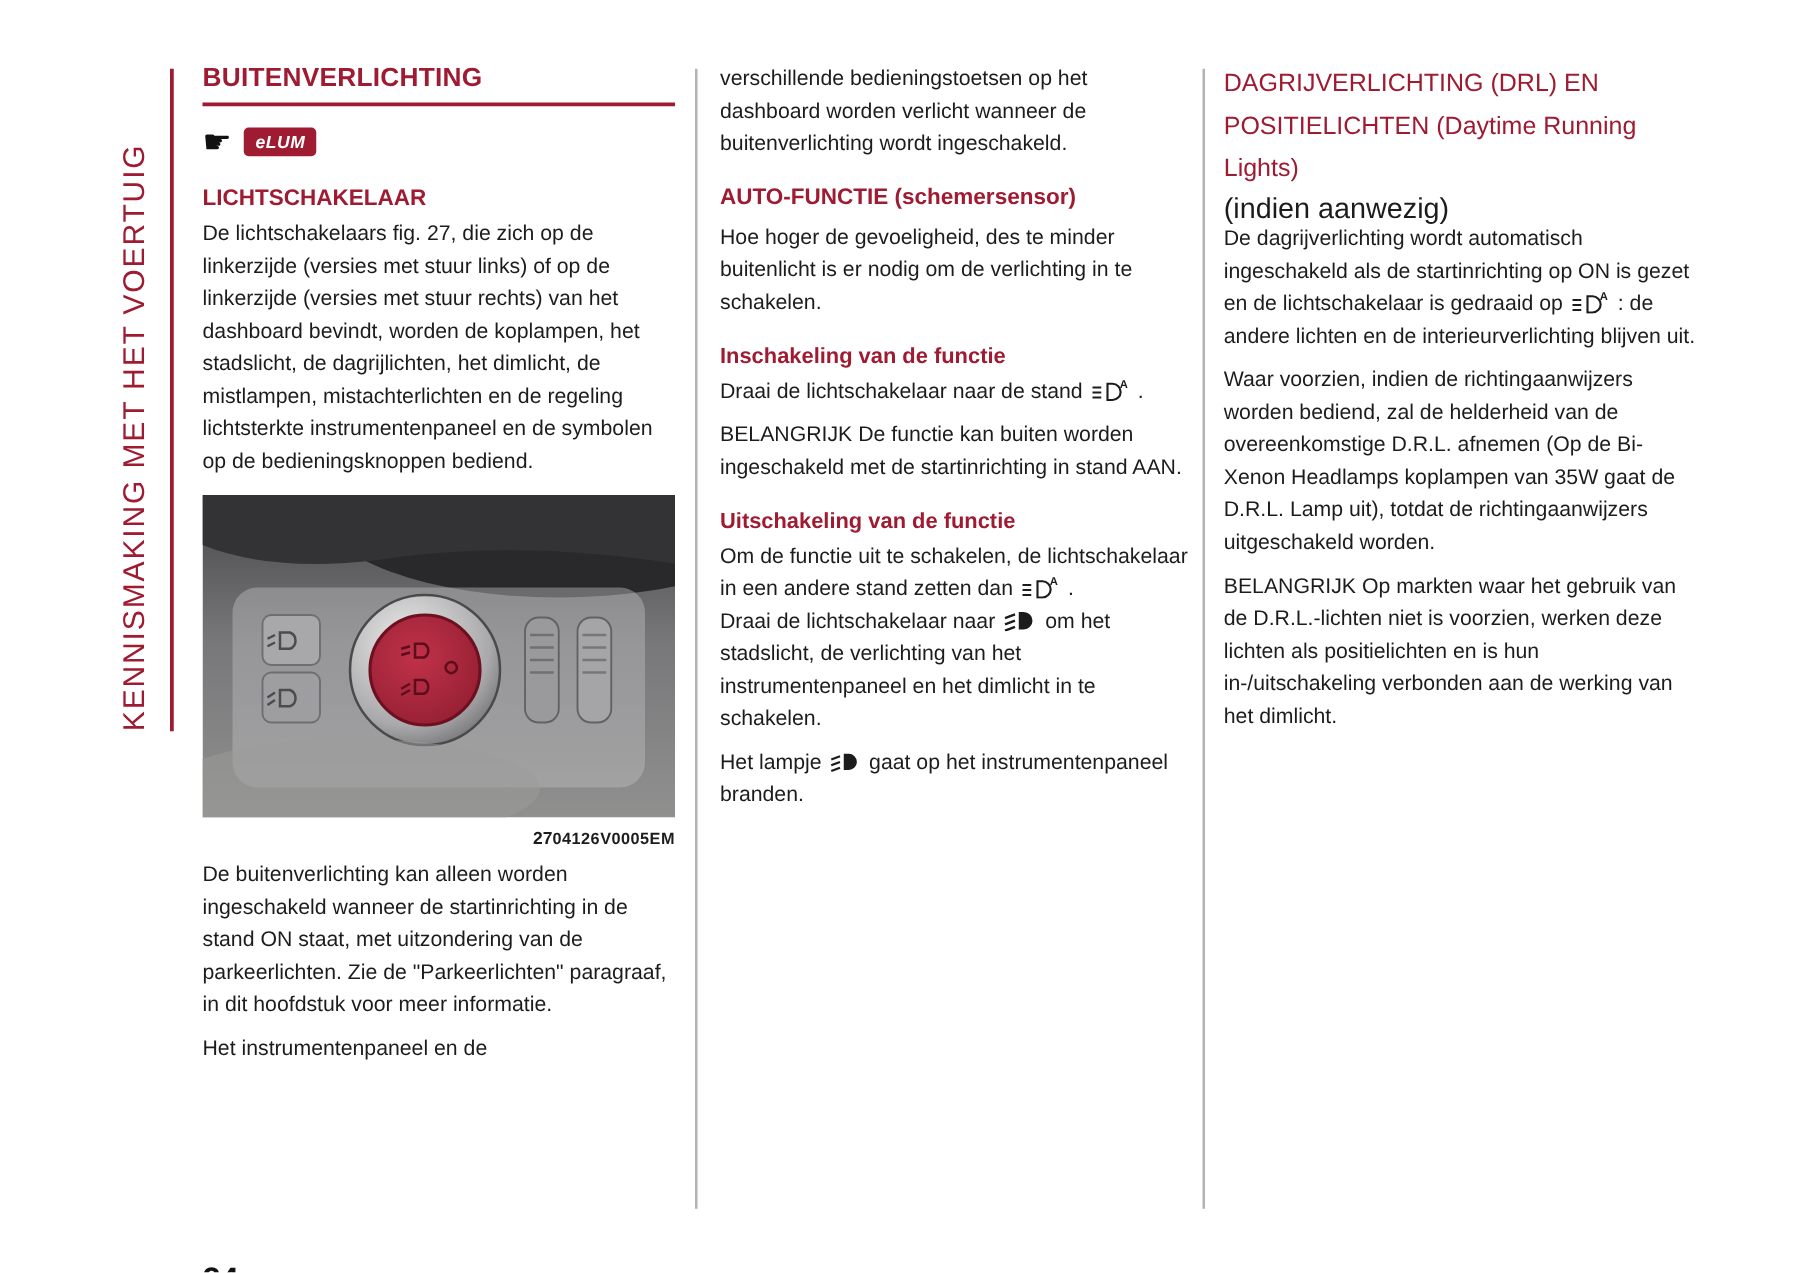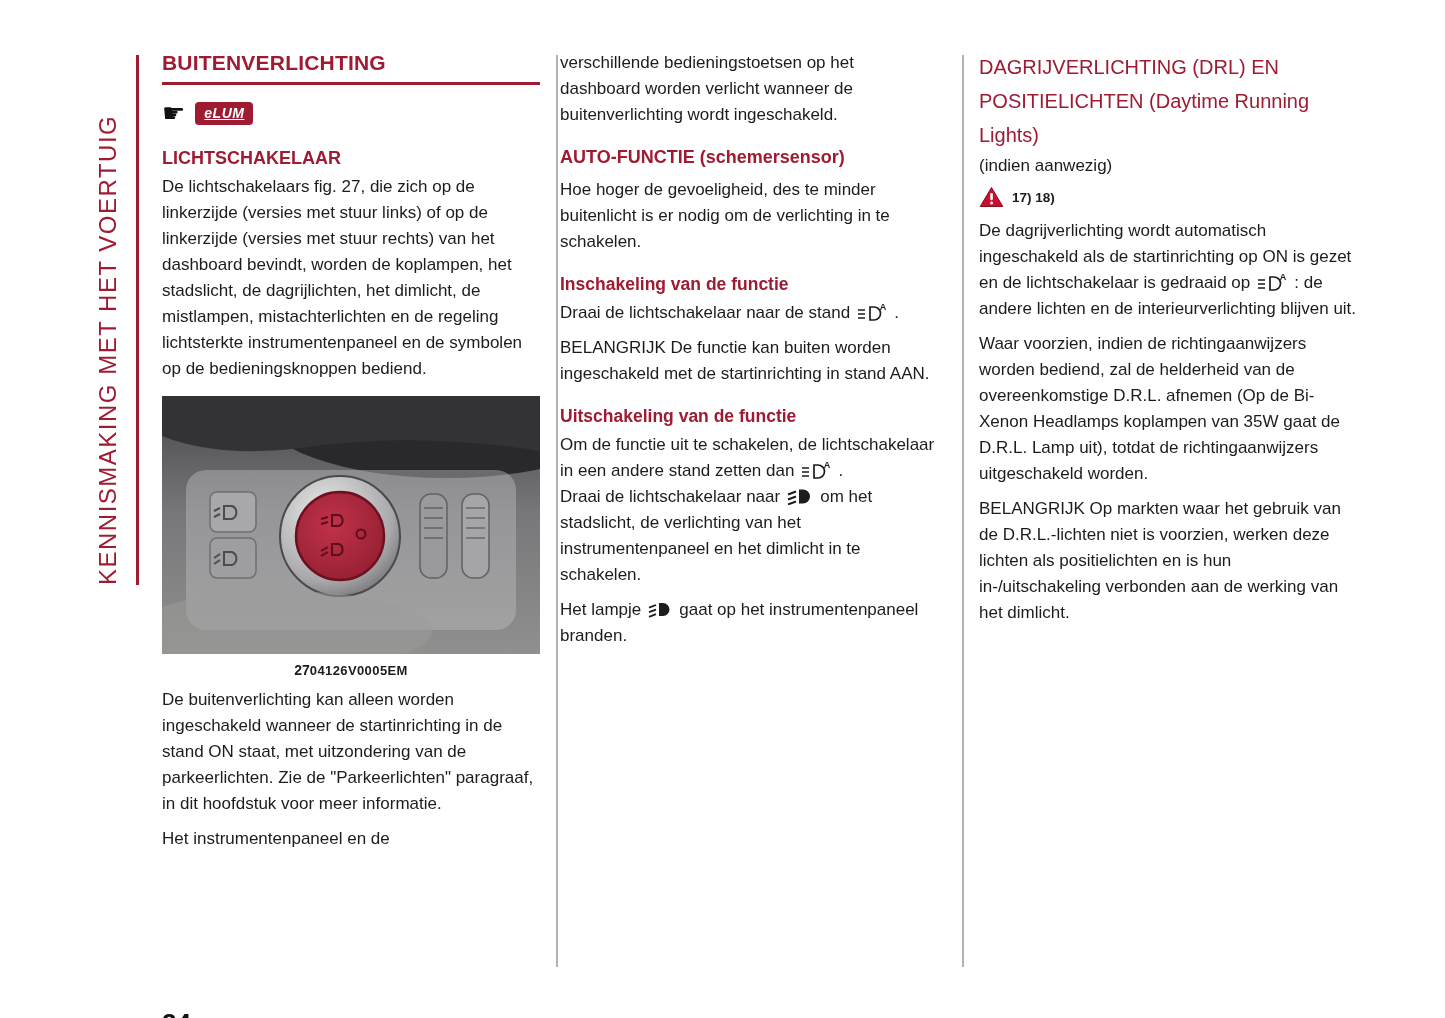--- a/index.html
+++ b/index.html
@@ -16,54 +16,54 @@
     position:absolute;left:90px;top:585px;width:532px;height:36px;
     transform:rotate(-90deg);transform-origin:left top;
     color:var(--accent);font-size:24px;letter-spacing:1.5px;
     white-space:nowrap;line-height:36px;
   }
   .sidebar-rule{position:absolute;left:136px;top:55px;width:3px;height:530px;background:var(--accent);}
 
   
   .col{position:absolute;top:50px;}
   .col1{left:162px;width:378px;}
-  .col2{left:560px;width:375px;}
+  .col2{left:576px;width:375px;}
   .col3{left:979px;width:378px;}
   .divider{position:absolute;top:55px;width:1.5px;height:912px;background:var(--divider);}
   .divider1{left:556px;}
   .divider2{left:962px;}
 
   h1.sec{font-size:21px;line-height:25px;font-weight:bold;color:var(--accent);letter-spacing:.2px;}
   .title-rule{height:3px;background:var(--accent);margin:7px 0 12px 0;}
   h2.sub{font-size:18px;line-height:22px;font-weight:bold;color:var(--accent);margin-top:18px;margin-bottom:5px;}
   h2.sub.minor{font-size:17.5px;}
   p.body{font-size:17px;line-height:26px;margin-top:9px;}
   p.body.first{margin-top:0;}
 
   .icon-row{display:flex;align-items:center;gap:10px;height:32px;margin:4px 0 2px 0;}
   .hand{font-size:26px;line-height:26px;color:#111;}
   .elum-badge{
     background:var(--accent);color:#fff;font-weight:bold;font-style:italic;
-    font-size:14px;line-height:14px;padding:4px 9px 5px 9px;border-radius:4px;letter-spacing:.5px;text-decoration:underline;
+    font-size:14px;line-height:14px;padding:4px 9px 5px 9px;border-radius:4px;letter-spacing:.5px;
   }
 
   figure.photo{margin-top:14px;width:378px;height:258px;}
-  .caption-row{display:flex;justify-content:center;align-items:baseline;margin-top:8px;}
+  .caption-row{display:flex;justify-content:flex-end;align-items:baseline;margin-top:8px;}
   .fig-num{font-size:14px;font-weight:bold;}
   .fig-code{font-size:13px;font-weight:bold;letter-spacing:.4px;}
   .after-fig{margin-top:30px;}
 
   .inline-icon{display:inline-block;vertical-align:-3px;margin:0 6px;}
   .inline-icon svg{display:block;}
 
   .warn-row{display:flex;align-items:center;gap:8px;margin:8px 0 10px 0;}
   .warn-refs{font-size:13.5px;font-weight:bold;}
 
   .drl-title{font-size:20px;line-height:34px;font-weight:normal;color:var(--accent);}
-  .drl-sub{font-size:17px;line-height:24px;margin-top:2px;}
+  .drl-sub{font-size:23px;line-height:24px;margin-top:2px;}
 
   .page-number{position:absolute;left:162px;top:1008px;font-size:26px;font-weight:bold;color:#111;}
 </style>
 </head>
 <body>
 
 <div class="page">
 
   <div class="sidebar-text">KENNISMAKING MET HET VOERTUIG</div>
   <div class="sidebar-rule"></div>
@@ -181,30 +181,20 @@
               <path d="M9,3 L2,5.6 M9,7.6 L2,10.2 M9,12.2 L2,14.8"></path>
             </g>
           </svg></span><span>gaat op het instrumentenpaneel branden.</span>
     </p>
   </div>
 
   <div class="col col3">
     <h1 class="drl-title">DAGRIJVERLICHTING (DRL) EN POSITIELICHTEN (Daytime Running Lights)</h1>
     <div class="drl-sub">(indien aanwezig)</div>
 
-    <div class="warn-row">
-      <span>
-          <svg width="25" height="22" viewBox="0 0 25 22" style="display:block">
-            <path d="M12.5,1.5 L23.8,20.5 H1.2 Z" fill="#c8102e" stroke="#8c0c20" stroke-width="1" stroke-linejoin="round"></path>
-            <rect x="11.3" y="7" width="2.5" height="7.2" rx="1.2" fill="#fff"></rect>
-            <circle cx="12.55" cy="17" r="1.5" fill="#fff"></circle>
-          </svg>
-        </span>
-      <span class="warn-refs">17) 18)</span>
-    </div>
 
     <p class="body first">
       <span>De dagrijverlichting wordt automatisch ingeschakeld als de startinrichting op ON is gezet en de lichtschakelaar is gedraaid op</span><span class="inline-icon"><svg width="32" height="19" viewBox="0 0 32 19">
             <g stroke="#1c1c1c" stroke-width="1.7" fill="none">
               <path d="M2,8 h7 M2,12 h7 M2,16 h7"></path>
               <path d="M14,5 h4 a6.5,6.5 0 0 1 0,13 h-4 z"></path>
             </g>
             <text x="27" y="8" font-size="9" font-weight="bold" fill="#1c1c1c" text-anchor="middle" font-family="Liberation Sans, sans-serif">A</text>
           </svg></span><span>: de andere lichten en de interieurverlichting blijven uit.</span>
     </p>

